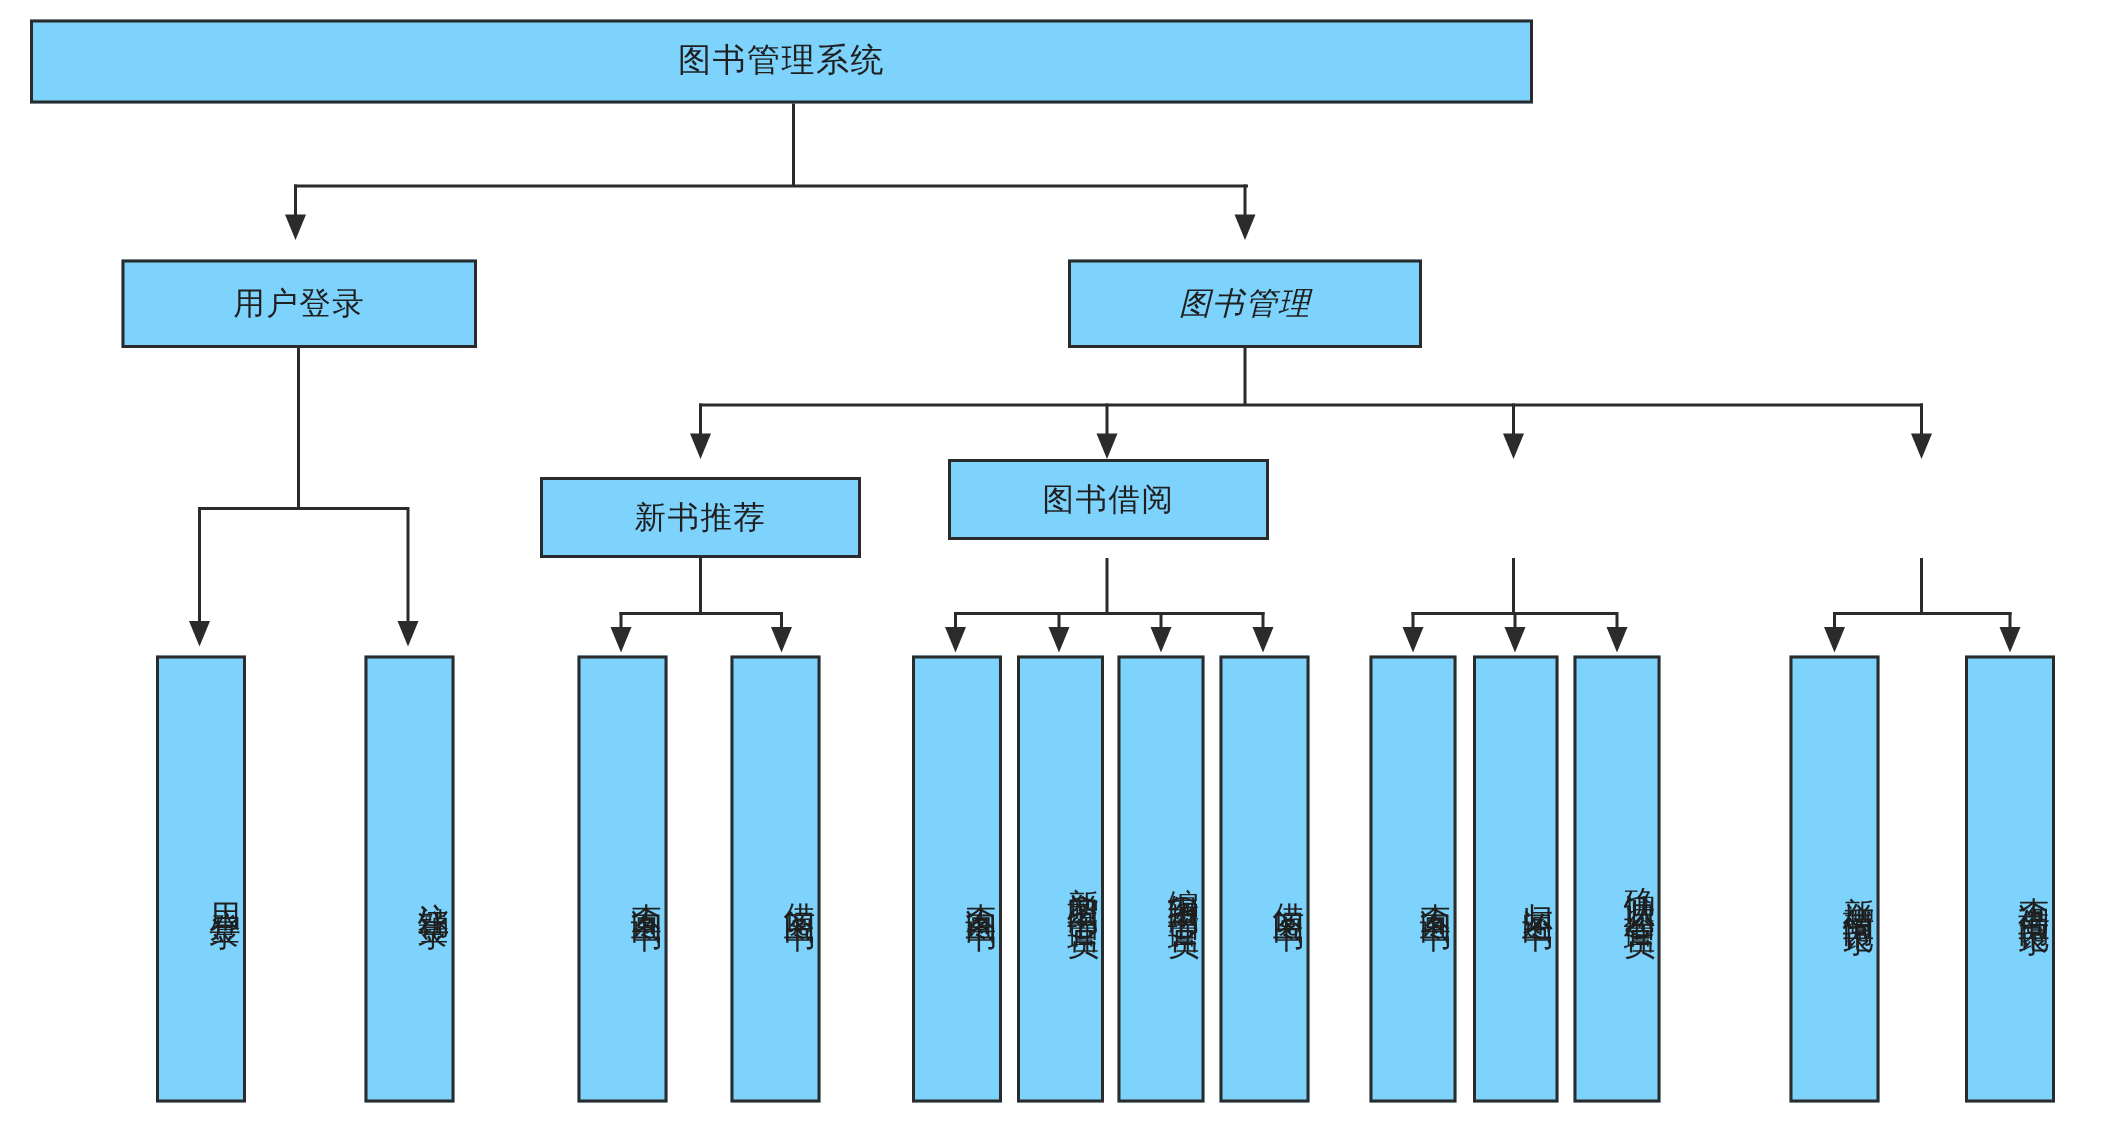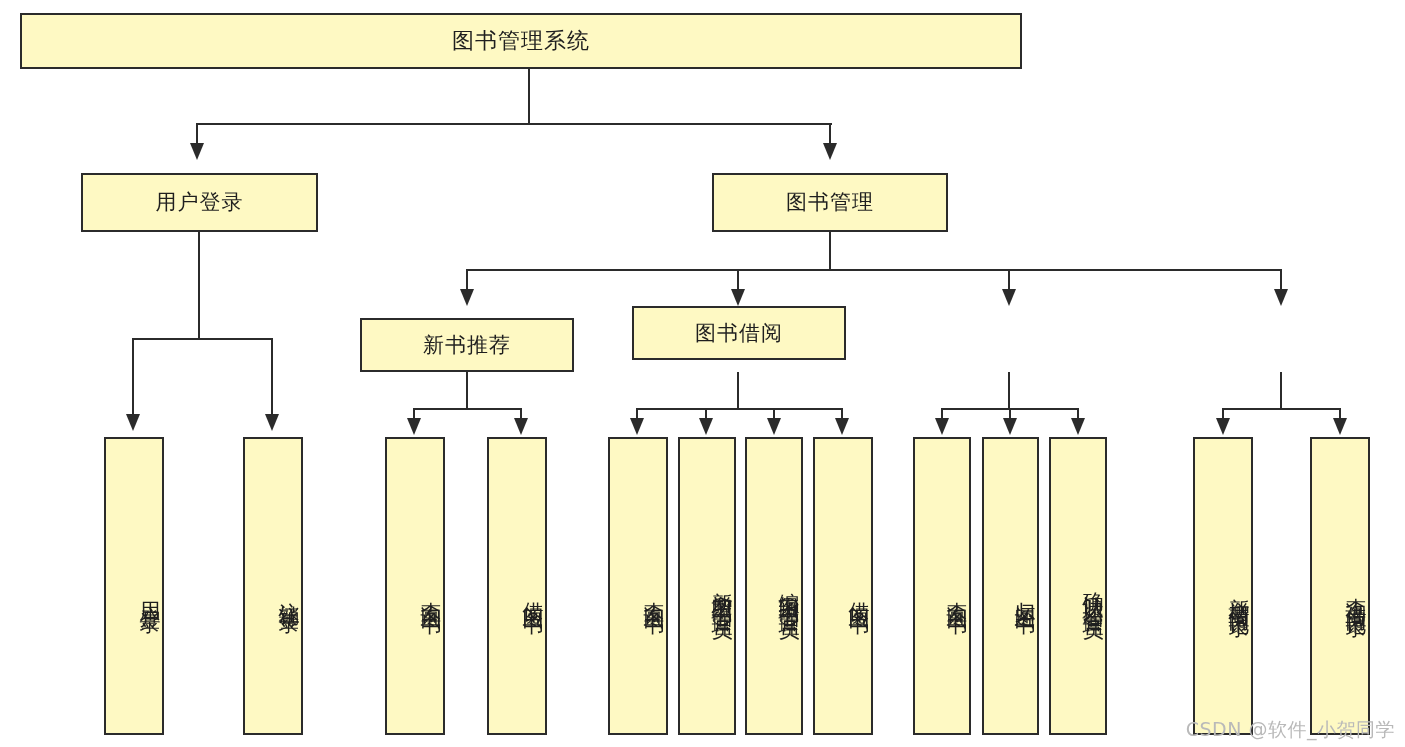--- a/index.html
+++ b/index.html
@@ -12,21 +12,21 @@
     width:1405px;
     height:747px;
     background:#ffffff;
     overflow:hidden;
   }
   
   .node{
     position:absolute;
     box-sizing:border-box;
     border:2px solid #2b2b2b;
-    background:#fef9c3;
+    background:#7dd3fc;
     display:flex;
     align-items:center;
     justify-content:center;
     color:#1f1f1f;
     line-height:1.18;
     text-align:center;
   }
   .node.h{ font-size:21px; letter-spacing:1px; }
   .node.root{ font-size:22px; letter-spacing:1px; }
   .node.v{
@@ -80,21 +80,21 @@
 
   <div class="ln vline" style="left:196px;top:123px;width:2px;height:22px;"></div>
   <div class="arrow" style="left:190px;top:143px;"></div>
   <div class="ln vline" style="left:829px;top:123px;width:2px;height:22px;"></div>
   <div class="arrow" style="left:823px;top:143px;"></div>
 
   <div class="node h" style="left:81px;top:173px;width:237px;height:59px;">
     <span class="lbl">用户登录</span>
   </div>
 
-  <div class="node h" style="left:712px;top:173px;width:236px;height:59px;">
+  <div class="node h" style="left:712px;top:173px;width:236px;height:59px;font-style:italic;">
     <span class="lbl">图书管理</span>
   </div>
 
   <div class="ln vline" style="left:198px;top:232px;width:2px;height:107px;"></div>
   <div class="ln hline" style="left:132px;top:338px;width:140px;height:2px;"></div>
   <div class="ln vline" style="left:132px;top:338px;width:2px;height:78px;"></div>
   <div class="arrow" style="left:126px;top:414px;"></div>
   <div class="ln vline" style="left:271px;top:338px;width:2px;height:78px;"></div>
   <div class="arrow" style="left:265px;top:414px;"></div>
 
@@ -191,15 +191,14 @@
     <span class="lbl">确认归还（管理员）</span>
   </div>
 
   <div class="node v" style="left:1193px;top:437px;width:60px;height:298px;">
     <span class="lbl">新增借阅记录</span>
   </div>
   <div class="node v" style="left:1310px;top:437px;width:60px;height:298px;">
     <span class="lbl">查询借阅记录</span>
   </div>
 
-  <div id="watermark">CSDN @软件_小贺同学</div>
 
 </div>
 
 </body></html>

